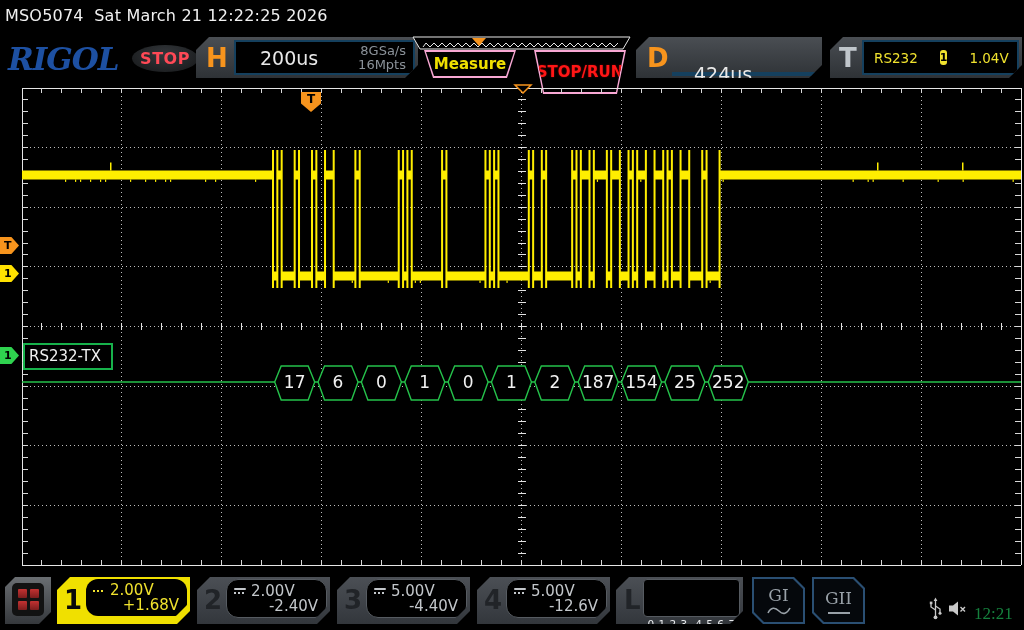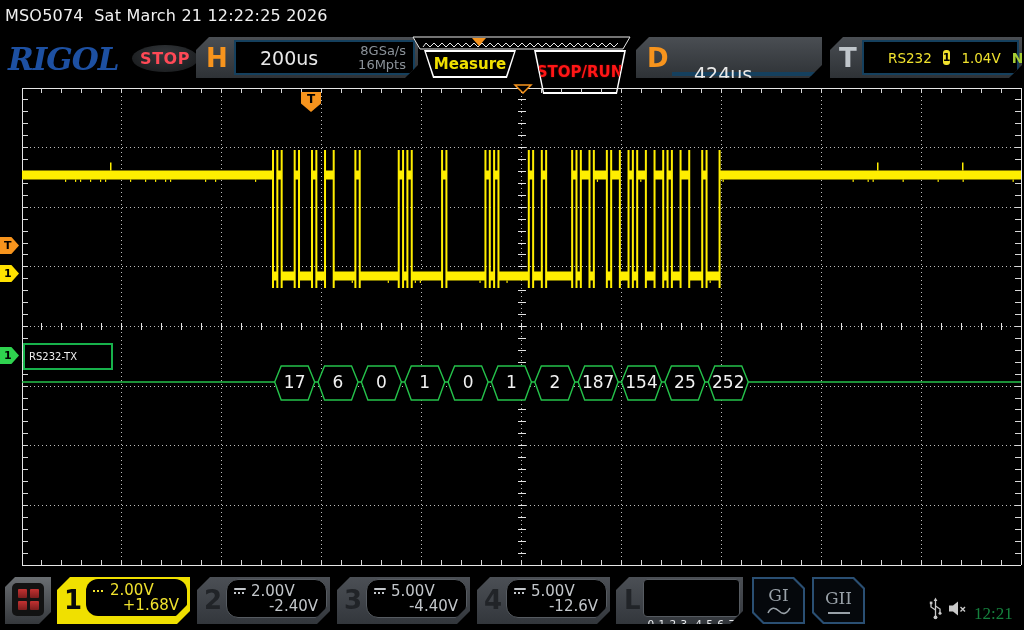--- a/index.html
+++ b/index.html
@@ -29,48 +29,48 @@
   #h-timebase{color:#e8e8e8;font-size:19px;margin-left:24px;}
   #h-right{margin-left:auto;margin-right:7px;text-align:right;color:#8b9299;font-size:13px;line-height:14px;}
 
   #d-panel{left:636px;top:37px;width:186px;height:41px;}
   #d-panel .plabel{left:11px;color:#f7941d;}
   #d-ibox{left:36px;top:3px;right:3px;bottom:3px;display:flex;align-items:center;margin-top:32px;}
   #d-delay{color:#e8e8e8;font-size:19px;margin-left:20px;}
 
   #t-panel{left:830px;top:37px;width:192px;height:41px;}
   #t-panel .plabel{left:9px;color:#c0c6cb;}
-  #t-ibox{left:32px;top:3px;right:3px;bottom:3px;display:flex;align-items:center;gap:11px;padding:0 24px;}
+  #t-ibox{left:32px;top:3px;right:3px;bottom:3px;display:flex;align-items:center;gap:22px;padding:0 10px;}
   .tyellow{color:#f0e22e;font-size:13.5px;}
   #t-chip{width:15px;height:15px;background:#f0e22e;border-radius:3px;color:#000;
         font-size:11px;font-weight:bold;text-align:center;line-height:15px;}
   #t-slope{margin-left:auto;color:#a8cf35;font-size:14px;font-weight:bold;}
 
   
-  .tkey{clip-path:polygon(0 0,100% 0,calc(100% - 9px) 100%,9px 100%);background:#ffffff;}
+  .tkey{clip-path:polygon(0 0,100% 0,calc(100% - 9px) 100%,9px 100%);background:#f9a8d4;}
   .tkey .in{position:absolute;inset:2px;clip-path:polygon(0 0,100% 0,calc(100% - 8px) 100%,8px 100%);
         background:#000;display:flex;align-items:center;justify-content:center;
         font-size:15px;font-weight:bold;}
   #measure-btn{left:424px;top:50px;width:92px;height:28px;}
   #measure-btn .in{color:#f0e000;}
   #stoprun-btn{left:534px;top:50px;width:92px;height:44px;}
   #stoprun-btn .in{color:#ff1616;text-shadow:0 0 2px #7a0000;}
 
   
   #trig-top-marker{left:301px;top:92px;width:20px;height:20px;background:#f7941d;
         clip-path:polygon(0 0,100% 0,100% 58%,50% 100%,0 58%);
         color:#000;font-weight:bold;font-size:12px;text-align:center;line-height:14px;}
   .lmark{left:0;width:19px;height:17px;color:#000;font-size:11px;font-weight:bold;
         line-height:17px;padding-left:4px;box-sizing:border-box;
         clip-path:polygon(0 0,60% 0,100% 50%,60% 100%,0 100%);}
   #trig-level-marker{top:237px;background:#f7941d;}
   #ch1-ground-marker{top:265px;background:#ffe100;}
   #decode-pos-marker{top:347px;background:#2fd24f;}
   #rs232-label{left:23px;top:343px;width:82px;height:23px;background:#000;
-        border:2px solid #17b24b;color:#f0f0f0;font-size:10px;line-height:23px;
+        border:2px solid #17b24b;color:#f0f0f0;font-size:15px;line-height:23px;
         padding-left:4px;box-sizing:content-box;}
 
   
   #menu-btn{left:5px;top:577px;width:46px;height:47px;
         background:linear-gradient(#6a6e72,#35383c);
         clip-path:polygon(10px 0,100% 0,100% calc(100% - 12px),calc(100% - 12px) 100%,0 100%,0 10px);}
   #menu-btn .pad{position:absolute;inset:6px 7px 8px 7px;background:#121212;border-radius:5px;
         display:grid;grid-template-columns:9px 9px;grid-template-rows:9px 9px;gap:3px;
         align-content:center;justify-content:center;}
   #menu-btn .sq{background:linear-gradient(#c43232,#7c1d1d);border-radius:1px;}

